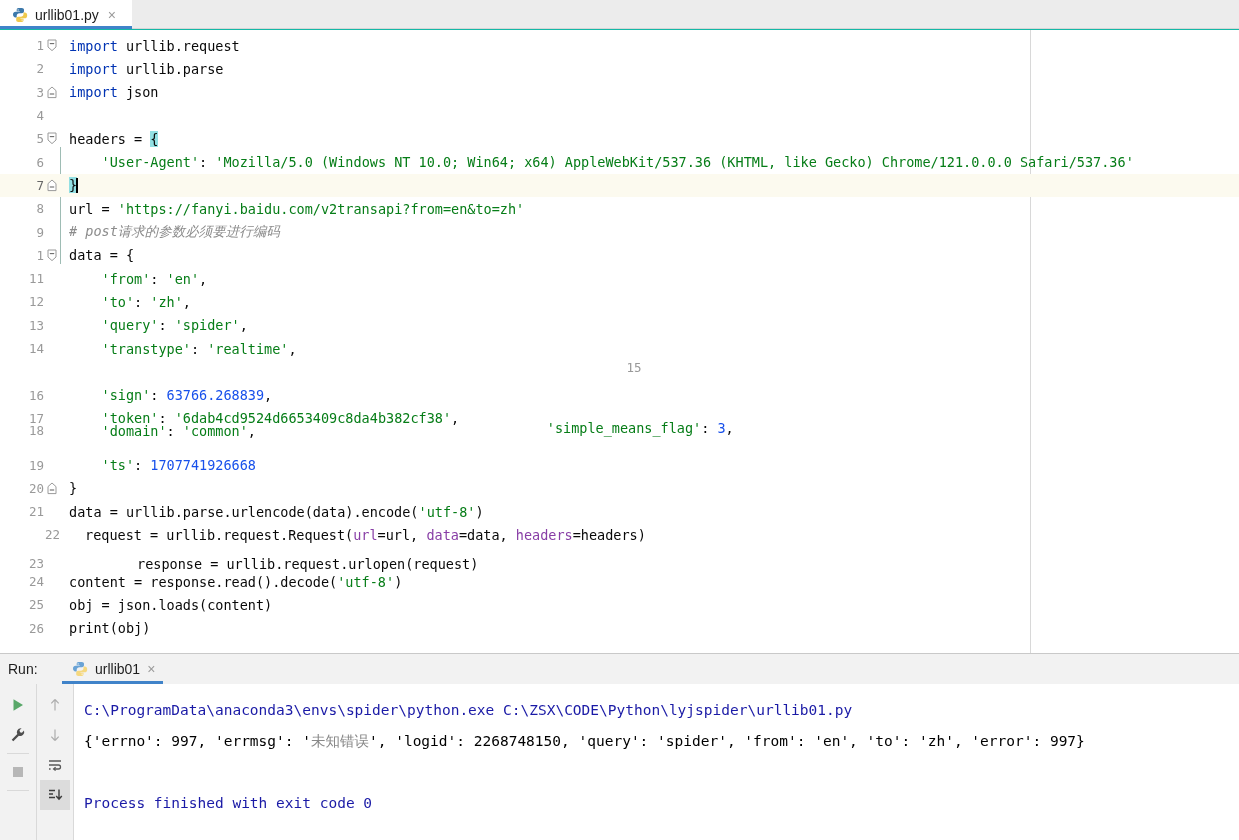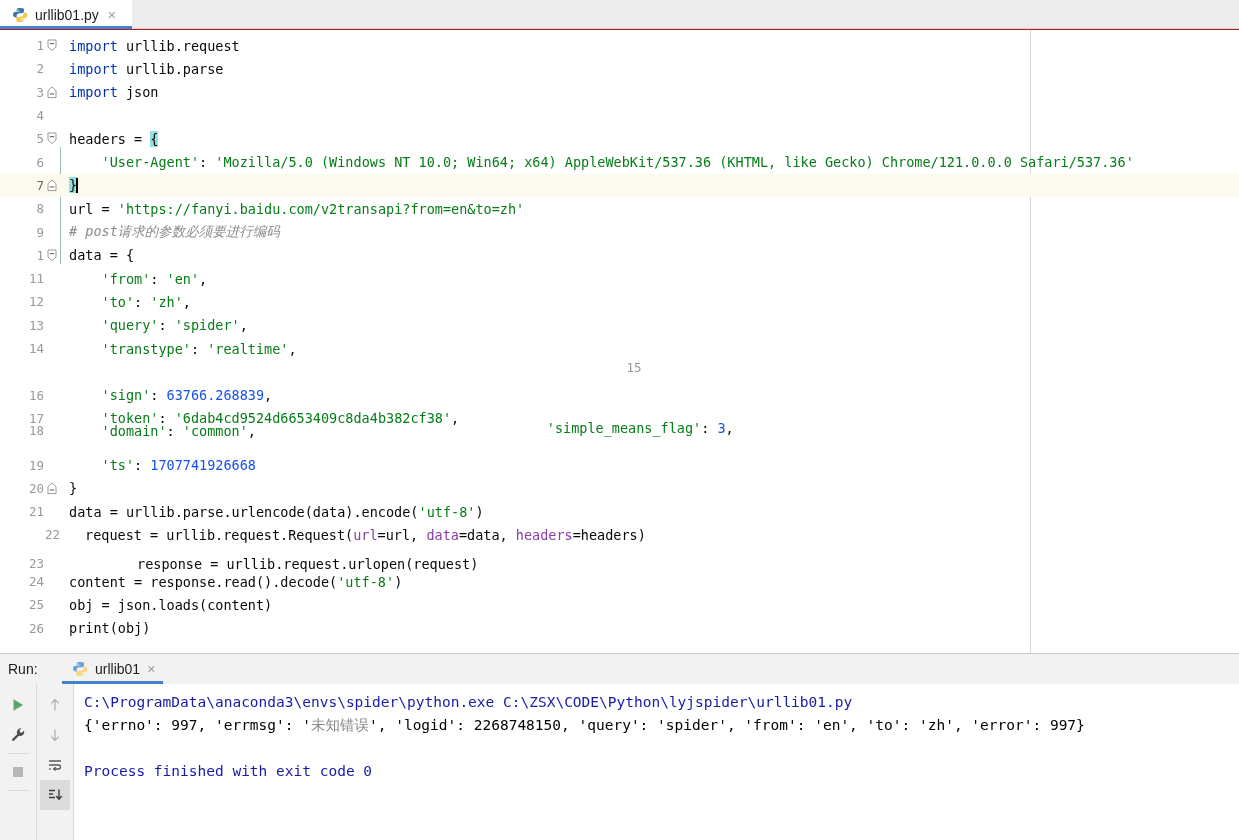--- a/index.html
+++ b/index.html
@@ -7,21 +7,21 @@
     margin: 0; padding: 0;
     width: 1239px; height: 840px;
     overflow: hidden;
     background: #ffffff;
     font-family: "Liberation Sans", sans-serif;
   }
   #app {
     position: relative;
     width: 1239px;
     height: 840px;
-    background: #b91c1c;
+    background: #14b8a6;
   }
 
   
   .tabbar {
     position: absolute; left: 0; top: 0;
     width: 1239px; height: 29px;
     background: #ececec;
     border-bottom: 1px solid #d6d6d6;
   }
   .tab {
@@ -179,21 +179,21 @@
   .console {
     position: absolute; left: 74px; top: 30px;
     width: 1165px; height: 157px;
     background: #ffffff;
     padding: 7px 0 0 10px;
     overflow: hidden;
     font-family: "DejaVu Sans Mono", monospace;
     font-size: 14.5px;
     line-height: 23px;
   }
-  .console-line { white-space: pre; color: #000000; }
+  .console-line { white-space: pre; color: #000000; margin-top: 8px; }
   .c-blue { color: #1a1aa6; }
   .c-cn   { color: #888888; }
   .console-sep {
     position: absolute; left: 73px; top: 30px;
     width: 1px; height: 157px; background: #d9d9d9;
   }
 </style>
 </head>
 <body>
 

